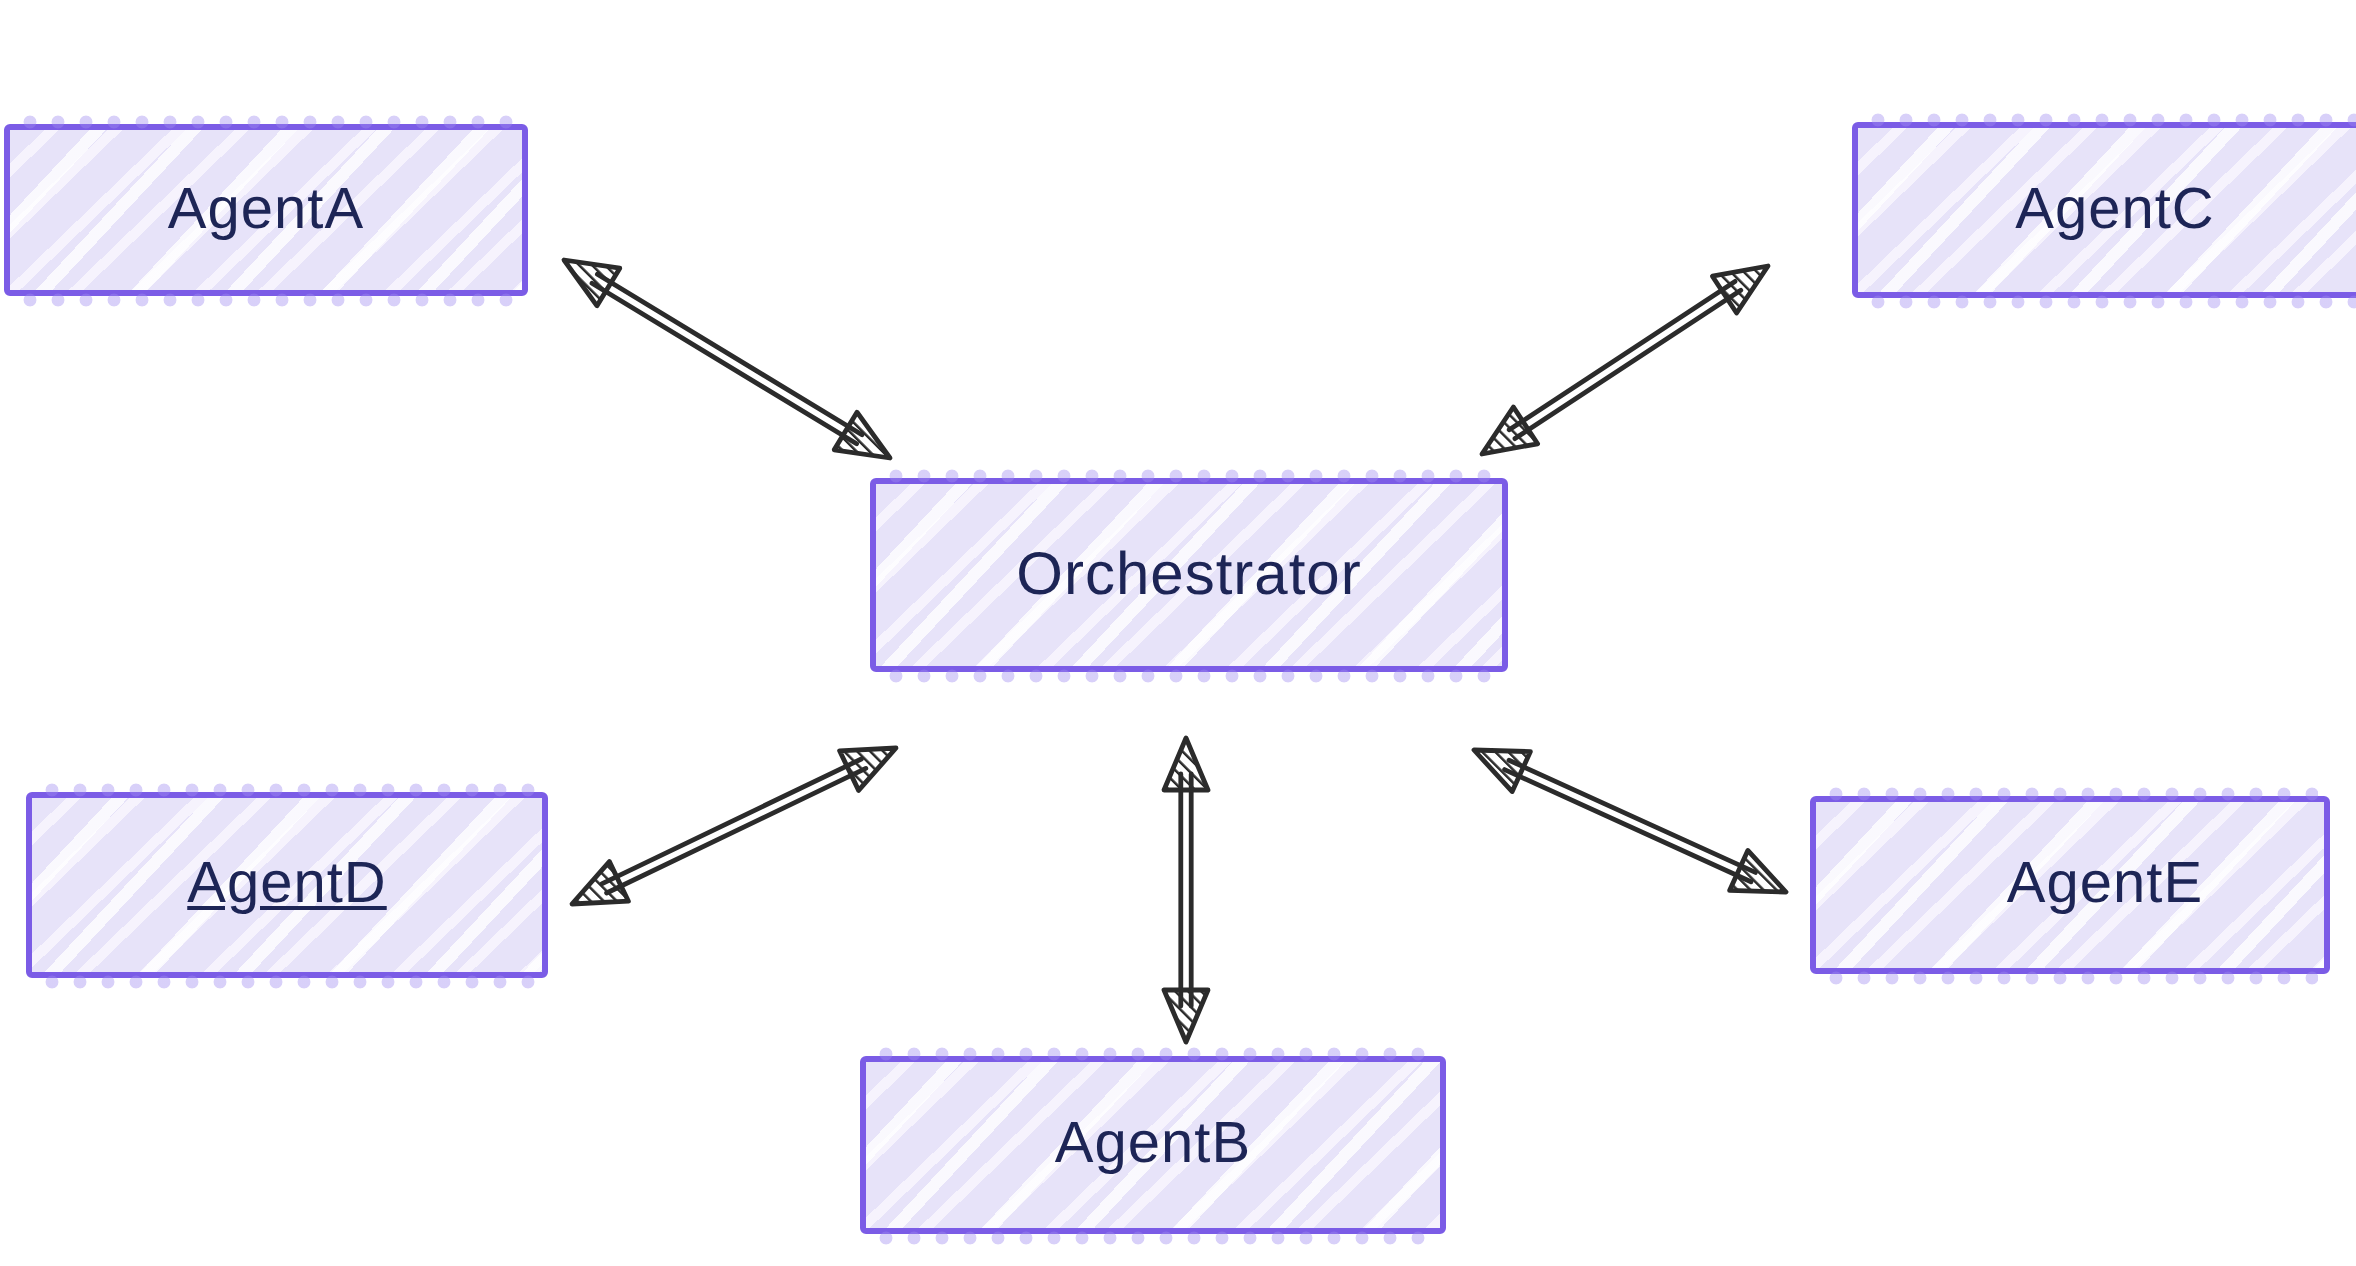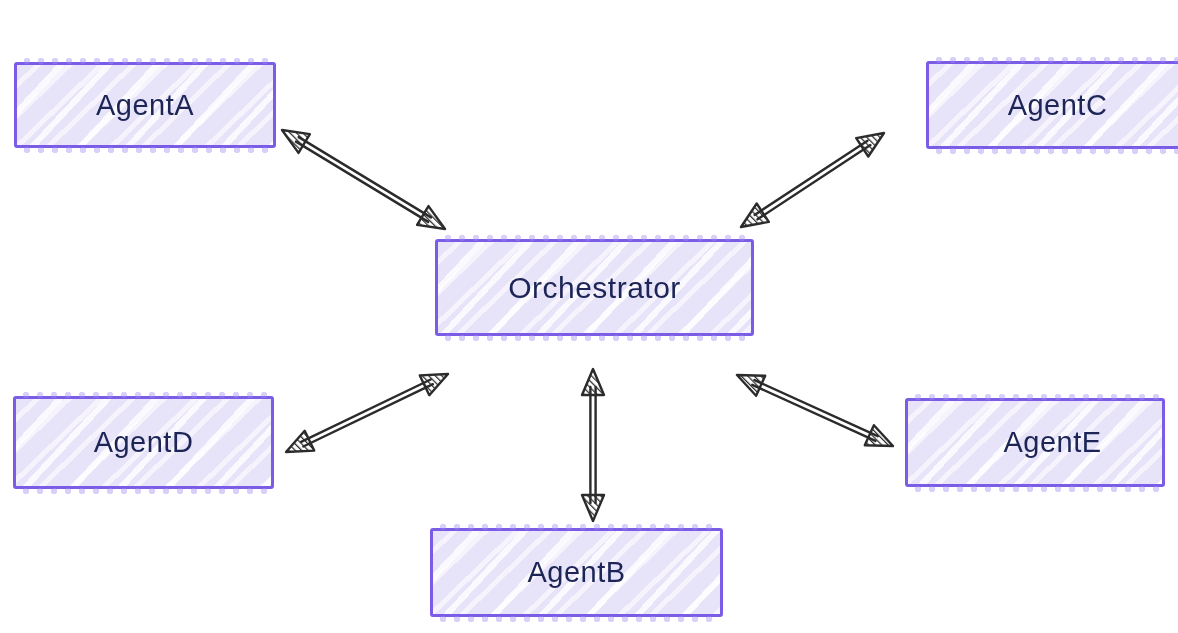--- a/index.html
+++ b/index.html
@@ -96,33 +96,33 @@
         <polygon points="737.0,375.0 765.2,375.8 756.1,395.8" fill="url(#head-hatch)" stroke="#2b2b2b" stroke-width="2.4" stroke-linejoin="round"></polygon>
       </g>
       <g>
         <line x1="595.6" y1="503.0" x2="595.6" y2="387.0" stroke="#2b2b2b" stroke-width="2.4" stroke-linecap="round"></line>
         <line x1="590.4" y1="503.0" x2="590.4" y2="387.0" stroke="#2b2b2b" stroke-width="2.4" stroke-linecap="round"></line>
         <polygon points="593.0,521.0 582.0,495.0 604.0,495.0" fill="url(#head-hatch)" stroke="#2b2b2b" stroke-width="2.4" stroke-linejoin="round"></polygon>
         <polygon points="593.0,369.0 604.0,395.0 582.0,395.0" fill="url(#head-hatch)" stroke="#2b2b2b" stroke-width="2.4" stroke-linejoin="round"></polygon>
       </g>
     </svg>
 
-  <div class="node" style="left:14px; top:62px; width:262px; height:86px;">
+  <div class="node" style="left:2px; top:62px; width:262px; height:86px;">
     <span class="node-label">AgentA</span>
   </div>
 
   <div class="node" style="left:926px; top:61px; width:263px; height:88px;">
     <span class="node-label">AgentC</span>
   </div>
 
   <div class="node node-orchestrator" style="left:435px; top:239px; width:319px; height:97px;">
     <span class="node-label">Orchestrator</span>
   </div>
 
-  <div class="node" style="left:13px; top:396px; width:261px; height:93px;">
+  <div class="node" style="left:13px; top:396px; width:261px; height:93px;text-decoration:underline;">
     <span class="node-label">AgentD</span>
   </div>
 
   <div class="node" style="left:905px; top:398px; width:260px; height:89px;padding-left:35px;">
     <span class="node-label">AgentE</span>
   </div>
 
   <div class="node" style="left:430px; top:528px; width:293px; height:89px;">
     <span class="node-label">AgentB</span>
   </div>

